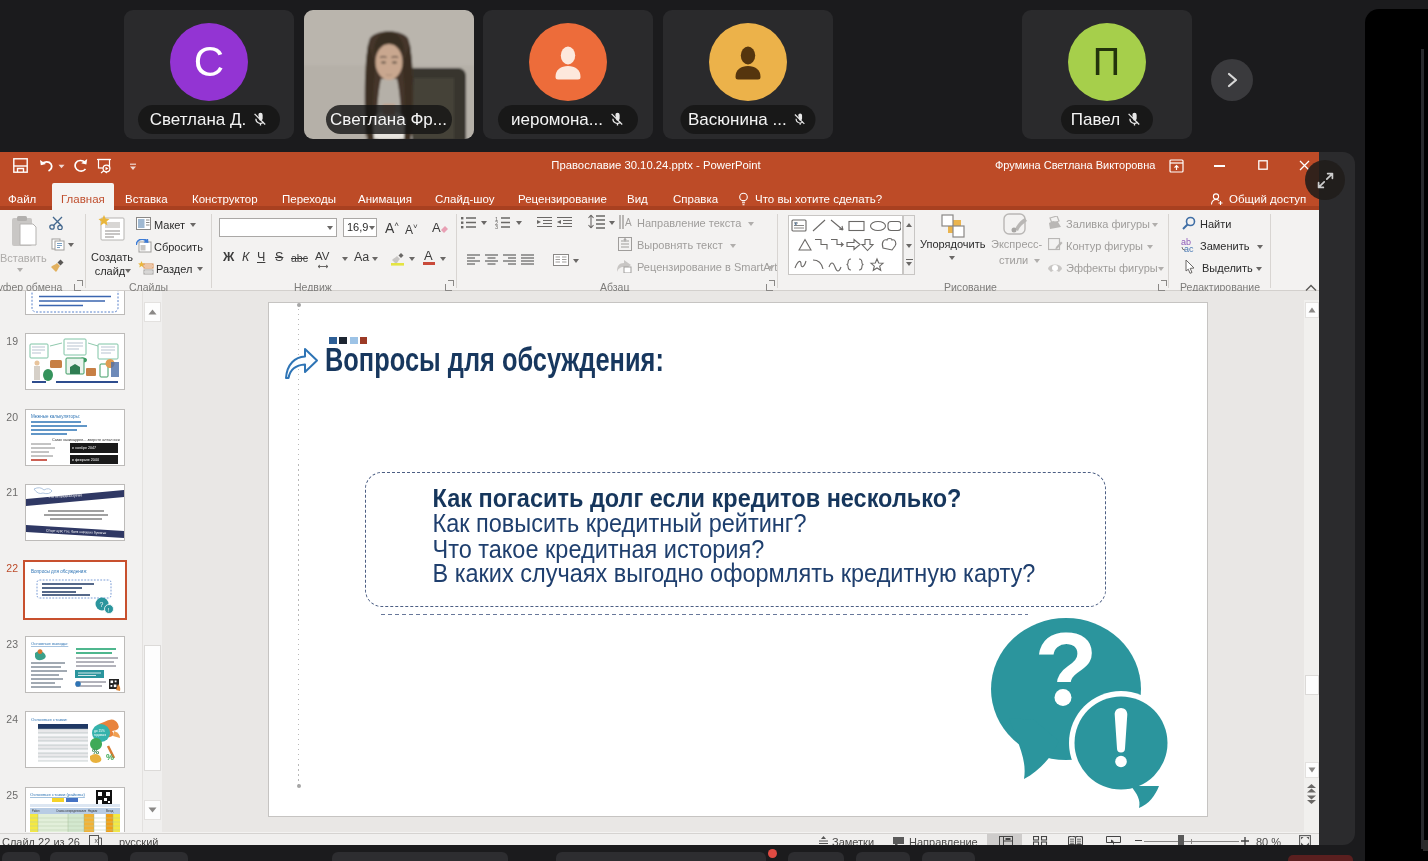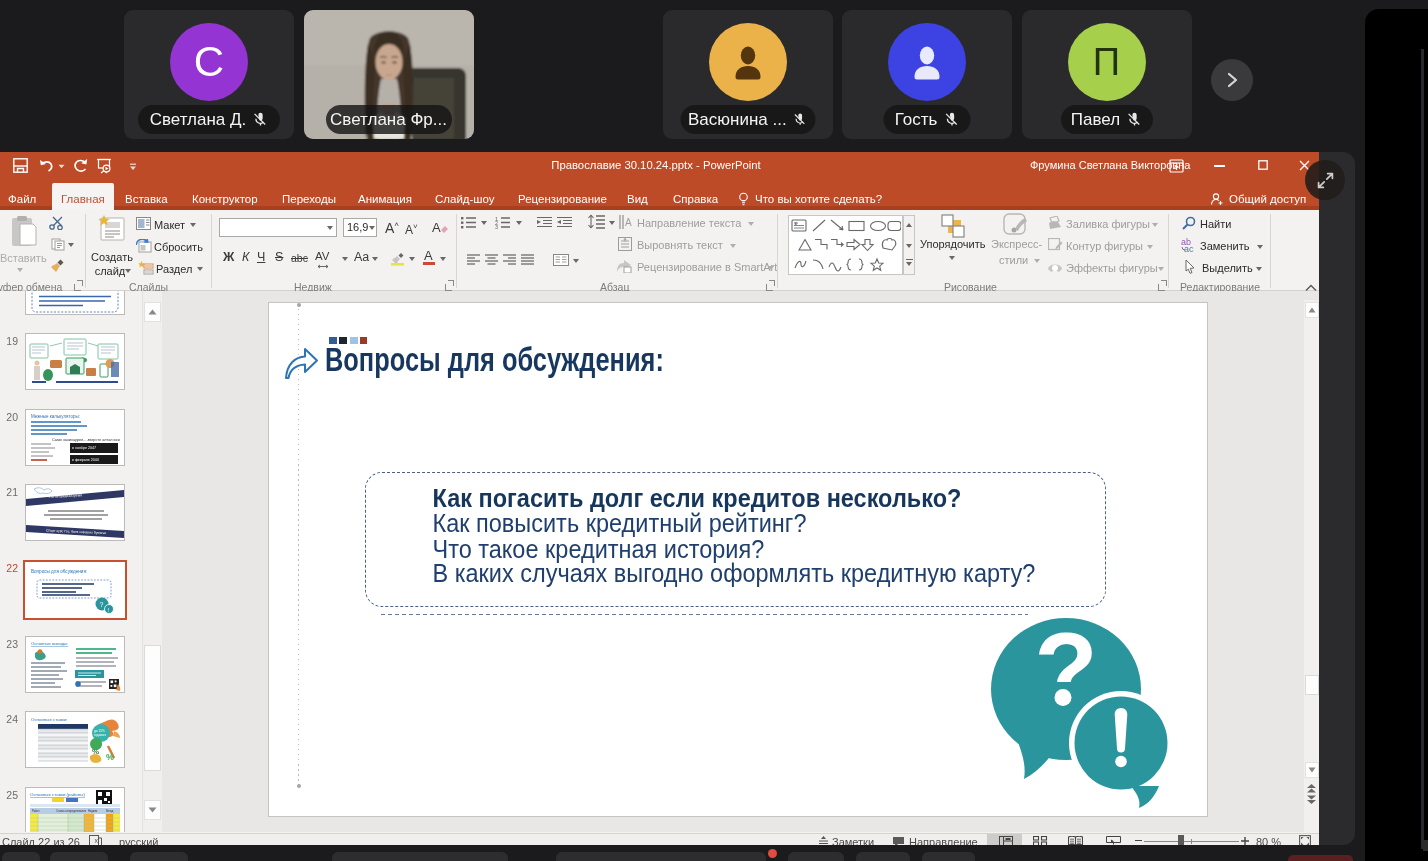--- a/index.html
+++ b/index.html
@@ -73,47 +73,47 @@
       <path d="M70 46 c-1-16 7-24 15-24 c8 0 16 8 15 24 c-3-9-7-12-15-12 c-8 0-12 3-15 12 z" fill="#392d22"></path>
       <ellipse cx="79.5" cy="52.5" rx="2.6" ry="1.3" fill="#6f5d4e"></ellipse>
       <ellipse cx="90.5" cy="52.5" rx="2.6" ry="1.3" fill="#6f5d4e"></ellipse>
       <path d="M76 47.5 q3.8 -1.6 6.5 0" stroke="#54443a" stroke-width="1.2" fill="none"></path>
       <path d="M87.5 47.5 q3.8 -1.6 6.5 0" stroke="#54443a" stroke-width="1.2" fill="none"></path>
       <path d="M82 64.5 q3 1.5 6 0" stroke="#ab8d77" stroke-width="1.2" fill="none"></path>
       </g>
     </svg>
     <div class="pill" style="width:126px">Светлана Фр...</div>
   </div>
+  <div class="tile" style="left:483px">
+    <div class="av" style="background:#ed6c3a">
+      <svg width="42" height="42" viewBox="0 0 42 42">
+          <g fill="#fde8dc">
+            <ellipse cx="21" cy="14.5" rx="7.2" ry="9"></ellipse>
+            <path d="M8.5 36 c0-7.5 5.5-11 12.5-11 c7 0 12.5 3.5 12.5 11 a2.5 2.5 0 0 1 -2.5 2.5 h-20 a2.5 2.5 0 0 1 -2.5 -2.5 z"></path>
+          </g>
+        </svg>
+    </div>
+    <div class="pill" style="width:140px">иеромона...<svg width="15" height="15" viewBox="0 0 16 16">
+          <g fill="#e8e8e8">
+            <path d="M5.7 3.2 a2.3 2.3 0 0 1 4.6 0 v3.6 a2.3 2.3 0 0 1 -3.4 2 z"></path>
+            <path d="M3.7 7.2 a4.3 4.3 0 0 0 7.2 3.2 l.9.9 a5.6 5.6 0 0 1 -3.1 1.4 v1.6 h-1.4 v-1.6 a5.6 5.6 0 0 1 -4.9 -5.5 z"></path>
+            <rect x="1.5" y="1.8" width="1.4" height="16" transform="rotate(-45 2.2 2.5)"></rect>
+          </g>
+        </svg></div>
+  </div>
   <div class="tile" style="left:662.5px">
     <div class="av" style="background:#ecb24a">
       <svg width="42" height="42" viewBox="0 0 42 42">
           <g fill="#55350e">
             <ellipse cx="21" cy="14.5" rx="7.2" ry="9"></ellipse>
             <path d="M8.5 36 c0-7.5 5.5-11 12.5-11 c7 0 12.5 3.5 12.5 11 a2.5 2.5 0 0 1 -2.5 2.5 h-20 a2.5 2.5 0 0 1 -2.5 -2.5 z"></path>
           </g>
         </svg>
     </div>
     <div class="pill" style="width:135px">Васюнина ...<svg width="15" height="15" viewBox="0 0 16 16">
-          <g fill="#e8e8e8">
-            <path d="M5.7 3.2 a2.3 2.3 0 0 1 4.6 0 v3.6 a2.3 2.3 0 0 1 -3.4 2 z"></path>
-            <path d="M3.7 7.2 a4.3 4.3 0 0 0 7.2 3.2 l.9.9 a5.6 5.6 0 0 1 -3.1 1.4 v1.6 h-1.4 v-1.6 a5.6 5.6 0 0 1 -4.9 -5.5 z"></path>
-            <rect x="1.5" y="1.8" width="1.4" height="16" transform="rotate(-45 2.2 2.5)"></rect>
-          </g>
-        </svg></div>
-  </div>
-  <div class="tile" style="left:842px">
-    <div class="av" style="background:#3d43e3">
-      <svg width="42" height="42" viewBox="0 0 42 42">
-          <g fill="#e8eafb">
-            <ellipse cx="21" cy="14.5" rx="7.2" ry="9"></ellipse>
-            <path d="M8.5 36 c0-7.5 5.5-11 12.5-11 c7 0 12.5 3.5 12.5 11 a2.5 2.5 0 0 1 -2.5 2.5 h-20 a2.5 2.5 0 0 1 -2.5 -2.5 z"></path>
-          </g>
-        </svg>
-    </div>
-    <div class="pill" style="width:87px">Гость<svg width="15" height="15" viewBox="0 0 16 16">
           <g fill="#e8e8e8">
             <path d="M5.7 3.2 a2.3 2.3 0 0 1 4.6 0 v3.6 a2.3 2.3 0 0 1 -3.4 2 z"></path>
             <path d="M3.7 7.2 a4.3 4.3 0 0 0 7.2 3.2 l.9.9 a5.6 5.6 0 0 1 -3.1 1.4 v1.6 h-1.4 v-1.6 a5.6 5.6 0 0 1 -4.9 -5.5 z"></path>
             <rect x="1.5" y="1.8" width="1.4" height="16" transform="rotate(-45 2.2 2.5)"></rect>
           </g>
         </svg></div>
   </div>
   <div class="tile" style="left:1021.5px">
     <div class="av" style="background:#a6cf4b">
         <span style="color:#23330c;font-size:38px;">П</span>
@@ -164,21 +164,21 @@
           <path d="M8 10 v2.5 M5 15 l3-2.5 l3 2.5"></path>
           <circle cx="10.5" cy="10.5" r="3.4" fill="#bd4b27"></circle>
           <path d="M9.5 8.8 l3 1.7 l-3 1.7 z" fill="#fff" stroke="none"></path>
         </svg>
 
       <svg class="abs" style="left:129px;top:11px" width="8" height="8" viewBox="0 0 8 8">
           <path d="M1 1.2 h6" stroke="#f0d9d2" stroke-width="1.2"></path>
           <path d="M1 3.5 L4 7 L7 3.5 z" fill="#f0d9d2"></path>
         </svg>
       <div class="abs" style="left:551px;top:7px;width:210px;text-align:center;color:#fff;font-size:11.3px;white-space:nowrap">Православие 30.10.24.pptx  -  PowerPoint</div>
-      <div class="abs" style="left:1030px;top:7px;color:#fff;font-size:11px;white-space:nowrap">Фрумина Светлана Викторовна</div>
+      <div class="abs" style="left:995px;top:7px;color:#fff;font-size:11px;white-space:nowrap">Фрумина Светлана Викторовна</div>
 
       <svg class="abs" style="left:1169px;top:7px" width="15" height="14" viewBox="0 0 15 14" fill="none" stroke="#fff" stroke-width="1.2">
           <rect x="1" y="1" width="13" height="12" rx="1"></rect>
           <path d="M1 4 h13"></path>
           <path d="M7.5 11 v-4 M5.5 8.7 l2-2 l2 2"></path>
         </svg>
 
       <div class="abs" style="left:1214px;top:13px;width:11px;height:1.6px;background:#fff"></div>
       <svg class="abs" style="left:1258px;top:8px" width="10" height="10" viewBox="0 0 10 10">
           <rect x="0.8" y="0.8" width="8.4" height="8.4" fill="none" stroke="#fff" stroke-width="1.3"></rect>

